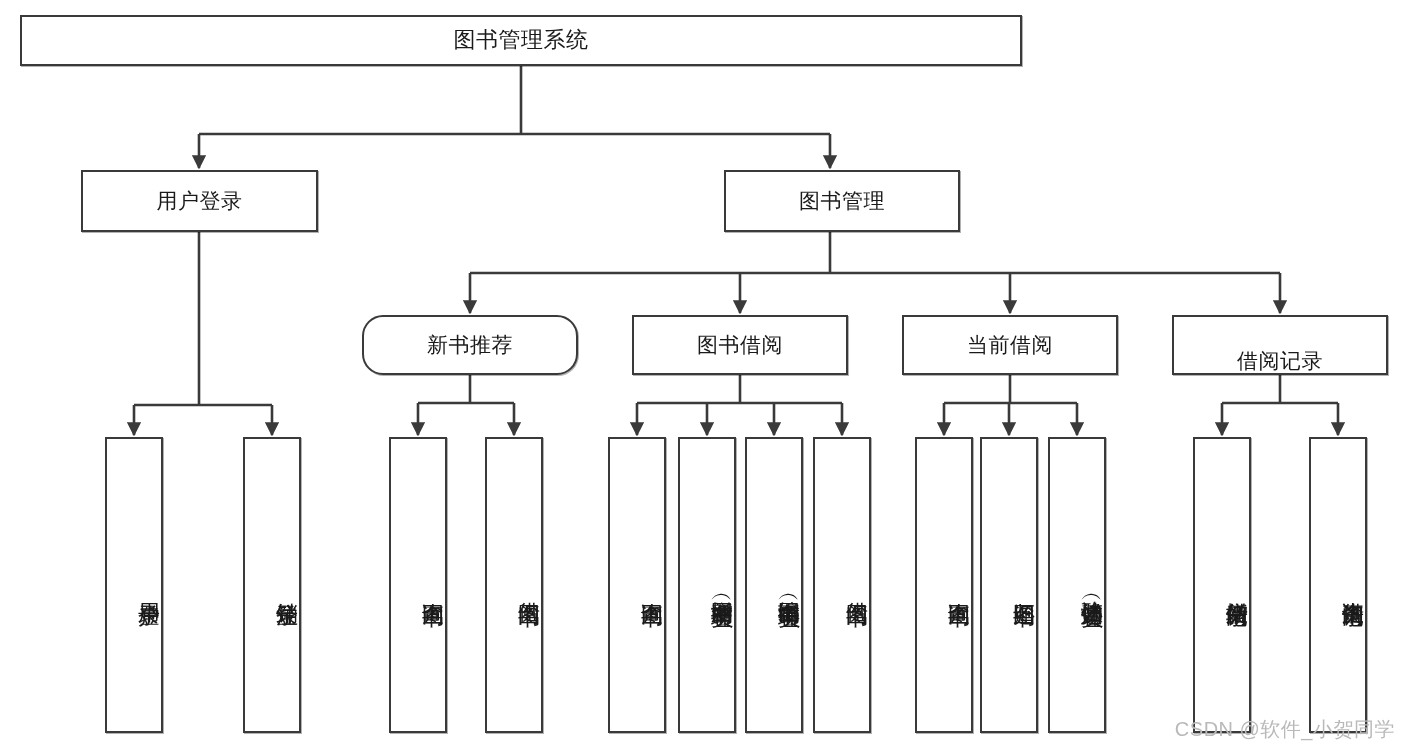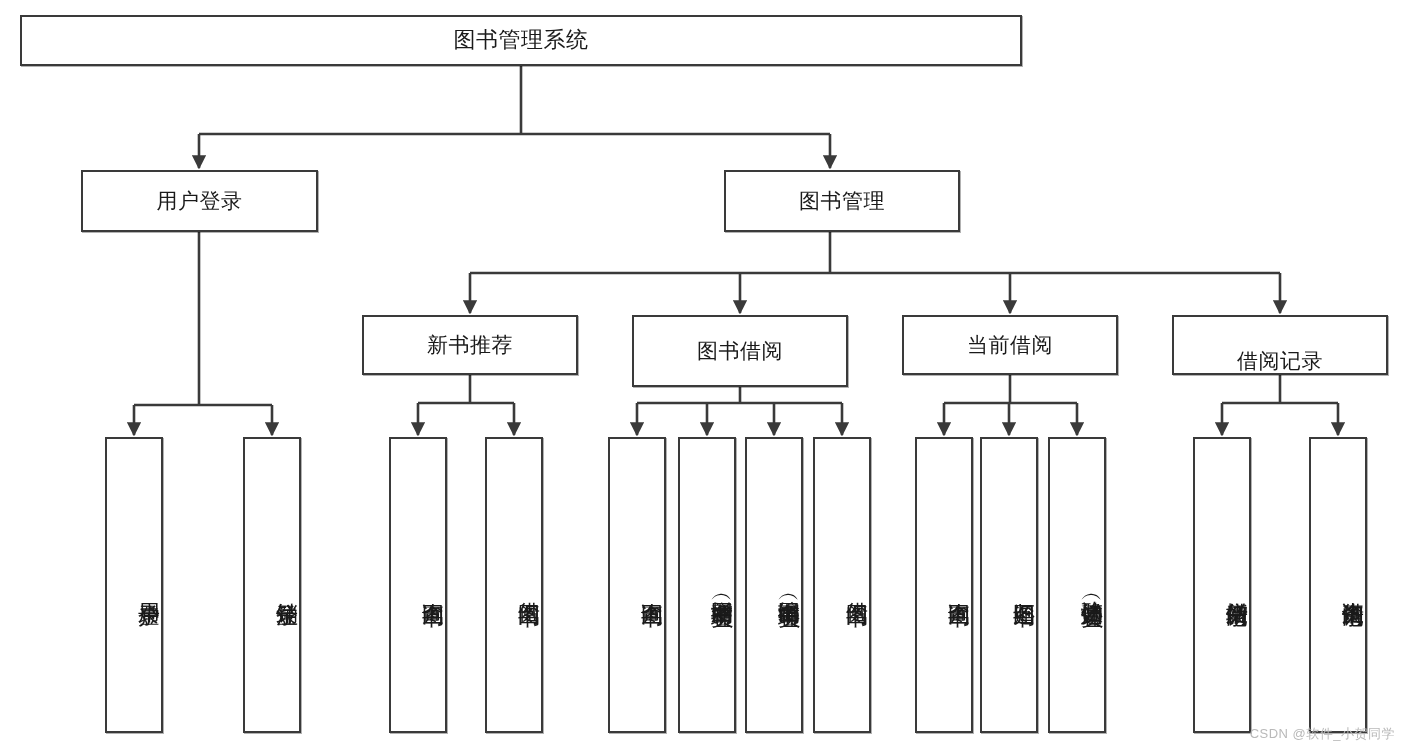--- a/index.html
+++ b/index.html
@@ -59,21 +59,21 @@
   .node.vert .label {
     writing-mode: vertical-rl;
     text-orientation: upright;
     display: block;
     white-space: nowrap;
   }
   .watermark {
     position: absolute;
     right: 10px;
     bottom: 4px;
-    font-size: 13px;
+    font-size: 20px;
     color: #b9b9b9;
     letter-spacing: 0.5px;
     white-space: nowrap;
     user-select: none;
   }
 </style>
 </head>
 <body>
 
 <div id="diagram">
@@ -132,24 +132,24 @@
     <span class="label">图书管理系统</span>
   </div>
 
   <div class="node horiz" style="left:81px; top:170px; width:237px; height:62px;">
     <span class="label">用户登录</span>
   </div>
   <div class="node horiz" style="left:712px; top:170px; width:236px; height:62px;margin-left:12px;">
     <span class="label">图书管理</span>
   </div>
 
-  <div class="node horiz" style="left:362px; top:315px; width:216px; height:60px;">
+  <div class="node horiz" style="left:362px; top:315px; width:216px; height:60px;border-radius:21px;">
     <span class="label">新书推荐</span>
   </div>
-  <div class="node horiz" style="left:632px; top:315px; width:216px; height:72px;">
+  <div class="node horiz" style="left:632px; top:315px; width:216px; height:60px;">
     <span class="label">图书借阅</span>
   </div>
   <div class="node horiz" style="left:902px; top:315px; width:216px; height:60px;text-align:center;">
     <span class="label">当前借阅</span>
   </div>
   <div class="node horiz" style="left:1172px; top:315px; width:216px; height:60px;align-items:flex-end;">
     <span class="label">借阅记录</span>
   </div>
 
   <div class="node vert" style="left:105px; top:437px; width:58px; height:296px;">

